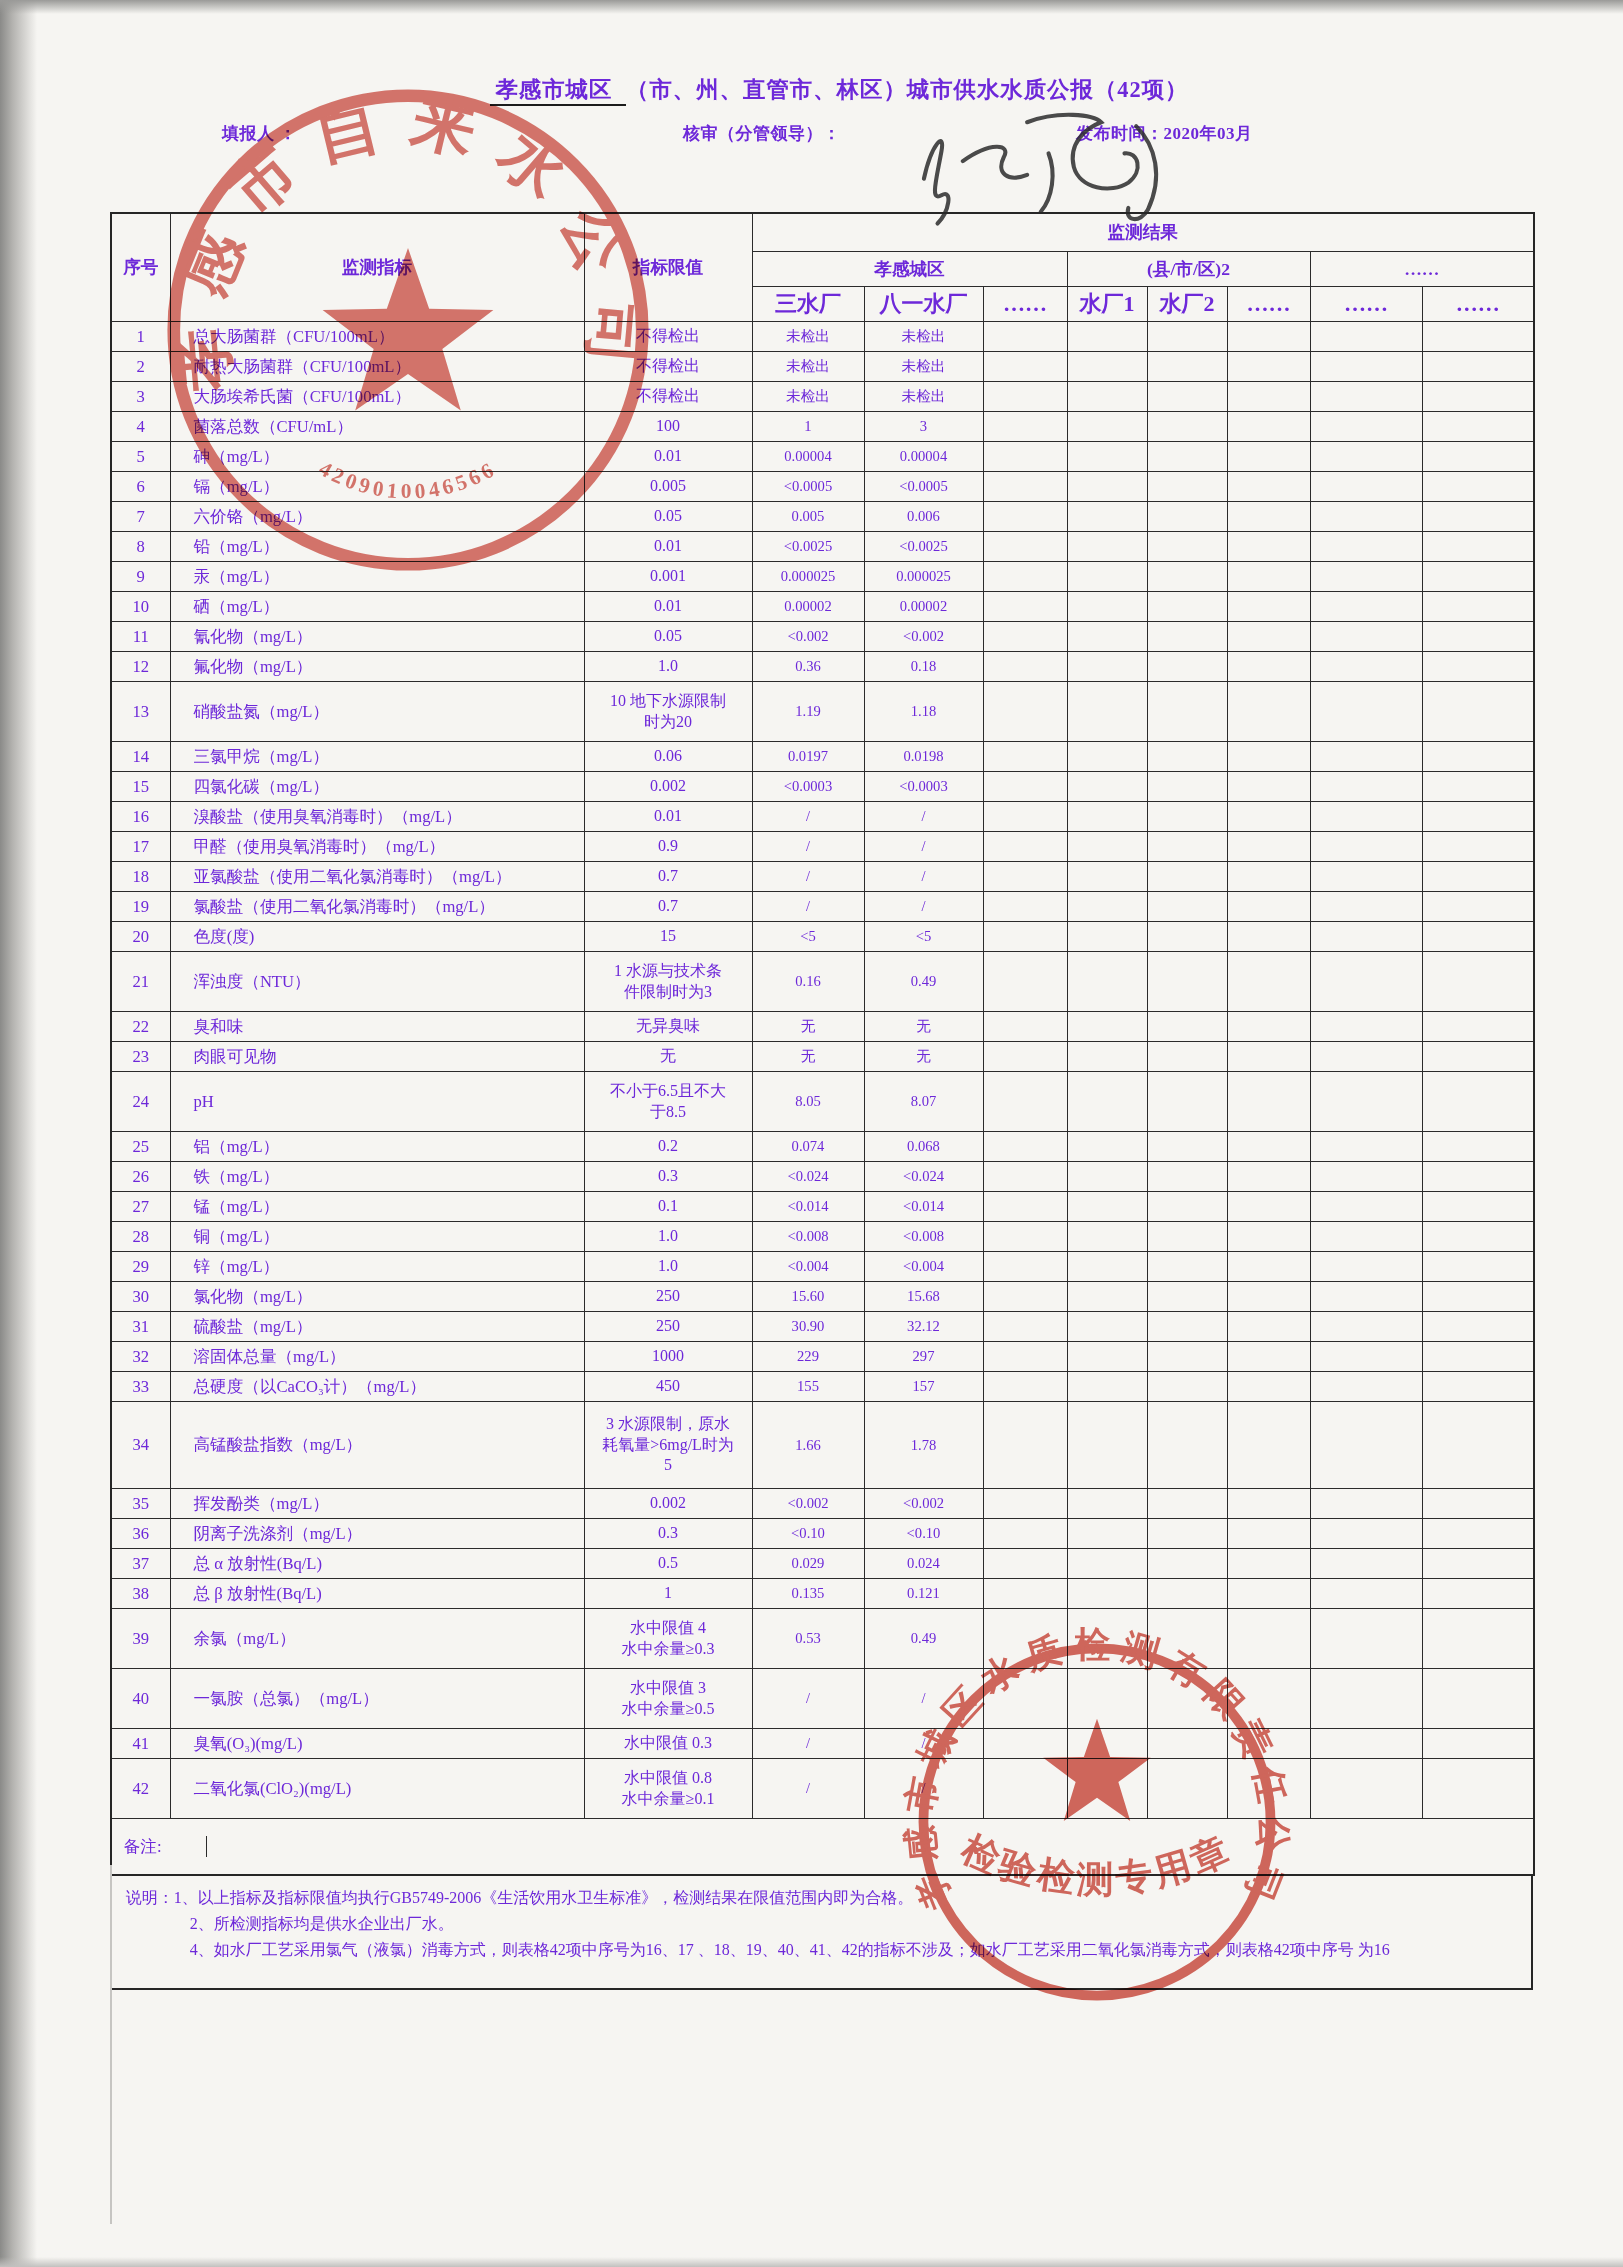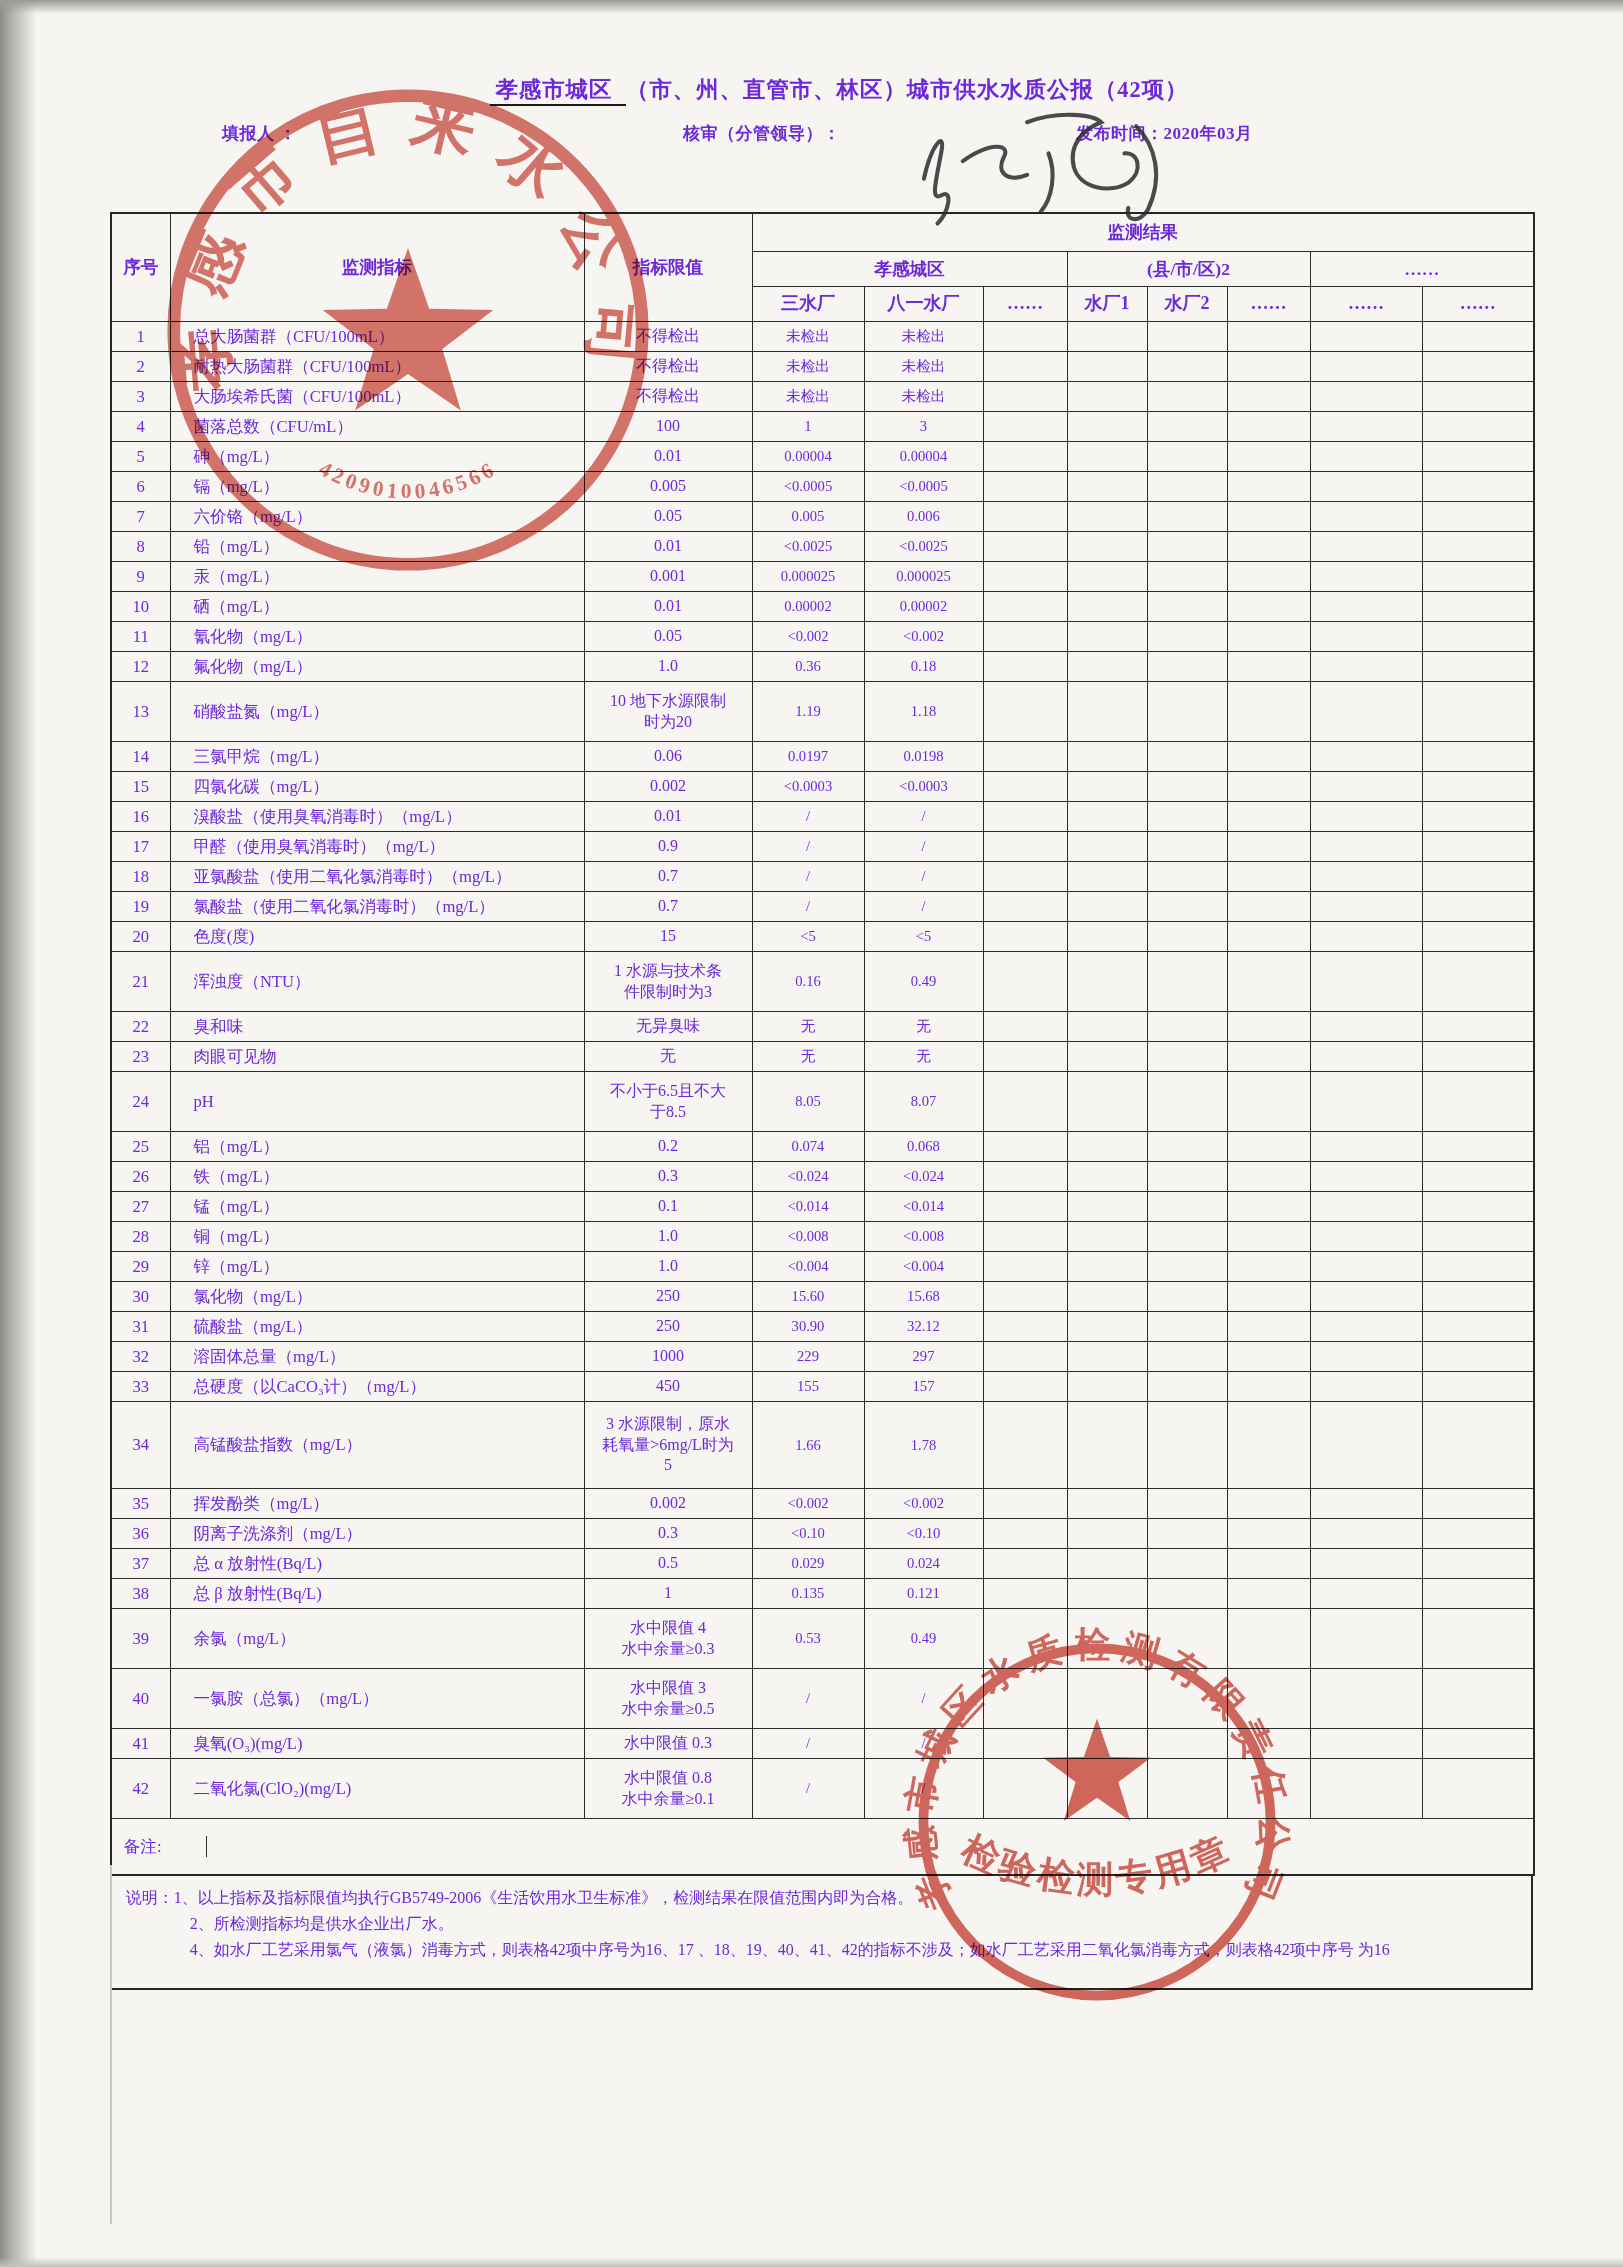--- a/index.html
+++ b/index.html
@@ -22,21 +22,21 @@
   .meta.reviewer{left:683px;}
   .meta.publish{left:1076px;}
 
   #sheet{position:absolute;left:110px;top:212px;width:1423px;}
   table{border-collapse:collapse;table-layout:fixed;width:1423px;}
   th,td{border:1.4px solid #2b2b2b;padding:1px 2.9px;line-height:1.28;
         overflow:hidden;}
   th{font-size:17.6px;font-weight:bold;text-align:center;}
   thead tr.hrow1 th{height:35px;}
   thead tr.hrow2 th{height:32px;}
-  thead tr.hrow3 th{height:32px;font-size:18px;margin-top:18px;}
+  thead tr.hrow3 th{height:32px;font-size:22px;margin-top:18px;}
   td{font-size:16.6px;text-align:center;height:27px;}
   tr.tall2 td{height:57px;}
   tr.tall3 td{height:84px;}
   td.c1{text-align:left;padding-left:23px;}
   td.c2{white-space:pre-line;font-size:16px;}
   td.c3,td.c4{font-size:14.6px;}
   table{border:2px solid #262626;}
 
   .remark-cell{padding:0;height:55px;}
   .remark-flex{display:flex;min-height:55px;align-items:center;}

